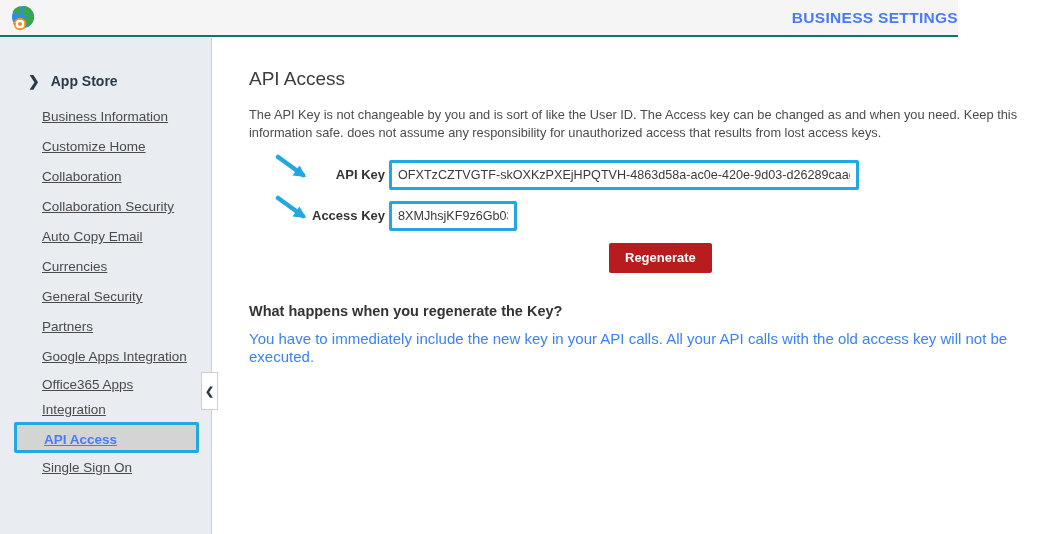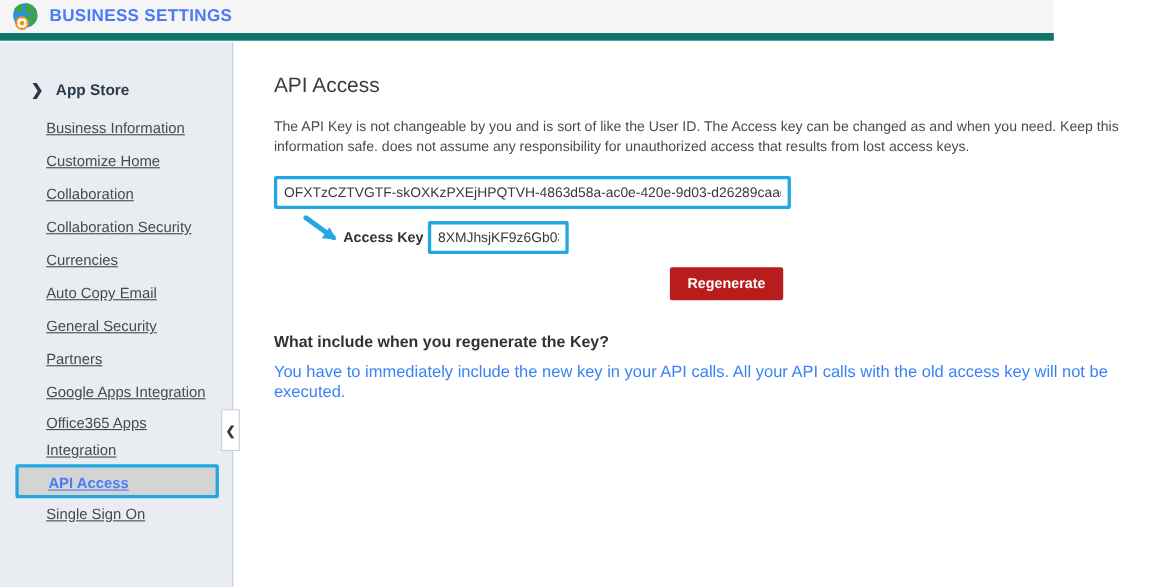--- a/index.html
+++ b/index.html
@@ -17,24 +17,25 @@
     -webkit-font-smoothing: antialiased;
   }
 
   
   .app-header {
     position: absolute;
     left: 0; top: 0;
     width: 958px;
     height: 37px;
     background: #f5f5f5;
-    border-bottom: 7px solid #0f766e;
+    border-bottom: 2px solid #0f766e;
     display: flex;
     align-items: center;
     box-sizing: border-box;
+    justify-content: space-between;
   }
   .logo-wrap {
     position: relative;
     width: 26px; height: 26px;
     margin-left: 10px;
     flex: 0 0 auto;
   }
   .logo-svg { display: block; }
   .app-title {
     margin-left: 9px;
@@ -273,22 +274,22 @@
   <div class="sidebar-section">
     <span class="chev-right">❯</span>
     <span class="sidebar-section-label">App Store</span>
   </div>
 
   <ul class="nav-list">
     <li class="nav-item">Business Information</li>
     <li class="nav-item">Customize Home</li>
     <li class="nav-item">Collaboration</li>
     <li class="nav-item">Collaboration Security</li>
+    <li class="nav-item">Auto Copy Email</li>
     <li class="nav-item">Currencies</li>
-    <li class="nav-item">Auto Copy Email</li>
     <li class="nav-item">General Security</li>
     <li class="nav-item">Partners</li>
     <li class="nav-item">Google Apps Integration</li>
     <li class="nav-item two-line">Office365 Apps Integration</li>
     <li class="nav-item active">API Access</li>
     <li class="nav-item">Single Sign On</li>
   </ul>
 </nav>
 
 <div class="collapse-handle">
@@ -297,20 +298,29 @@
 
 <main class="main">
 
   <h1 class="page-title">API Access</h1>
 
   <p class="page-desc">The API Key is not changeable by you and is sort of like the User ID. The Access key can be changed as and when you need. Keep this information safe. does not assume any responsibility for unauthorized access that results from lost access keys.</p>
 
   <div class="keys-block">
 
     <div class="key-row">
+      <div class="arrow-cell">
+        <span class="arrow-svg">
+          <svg width="40" height="28" viewBox="0 0 40 28" aria-hidden="true">
+            <path d="M3 3 L28 21" stroke="#22a7e0" stroke-width="4.5" stroke-linecap="round" fill="none"></path>
+            <path d="M31 23 L17.5 21.5 L24.5 11.5 Z" fill="#22a7e0"></path>
+          </svg>
+        </span>
+        <span class="key-label">API Key</span>
+      </div>
       <div class="field-hl api">
         <input class="key-input" type="text" readonly="" value="OFXTzCZTVGTF-skOXKzPXEjHPQTVH-4863d58a-ac0e-420e-9d03-d26289caad58" style="">
       </div>
     </div>
 
     <div class="key-row">
       <div class="arrow-cell">
         <span class="arrow-svg">
           <svg width="40" height="28" viewBox="0 0 40 28" aria-hidden="true">
             <path d="M3 3 L28 21" stroke="#22a7e0" stroke-width="4.5" stroke-linecap="round" fill="none"></path>
@@ -322,16 +332,16 @@
       <div class="field-hl access">
         <input class="key-input" type="text" readonly="" value="8XMJhsjKF9z6Gb03" style="">
       </div>
     </div>
 
     <div class="btn-row">
       <button class="regen-btn">Regenerate</button>
     </div>
   </div>
 
-  <h2 class="sub-heading">What include when you regenerate the Key?</h2>
+  <h2 class="sub-heading">What happens when you regenerate the Key?</h2>
   <p class="sub-desc">You have to immediately include the new key in your API calls. All your API calls with the old access key will not be executed.</p>
 
 </main>
 
 </body></html>

